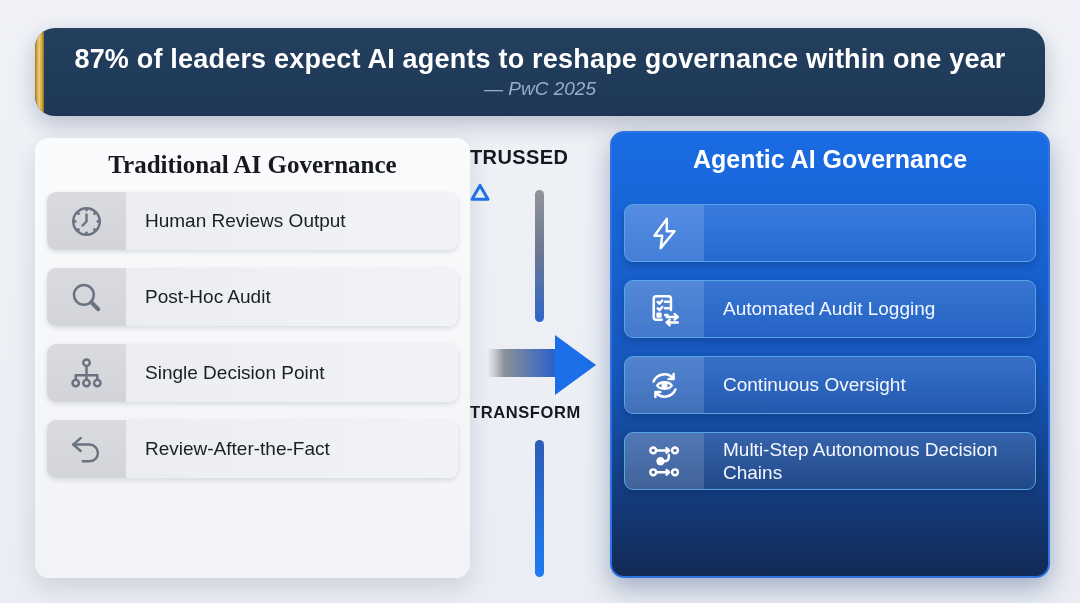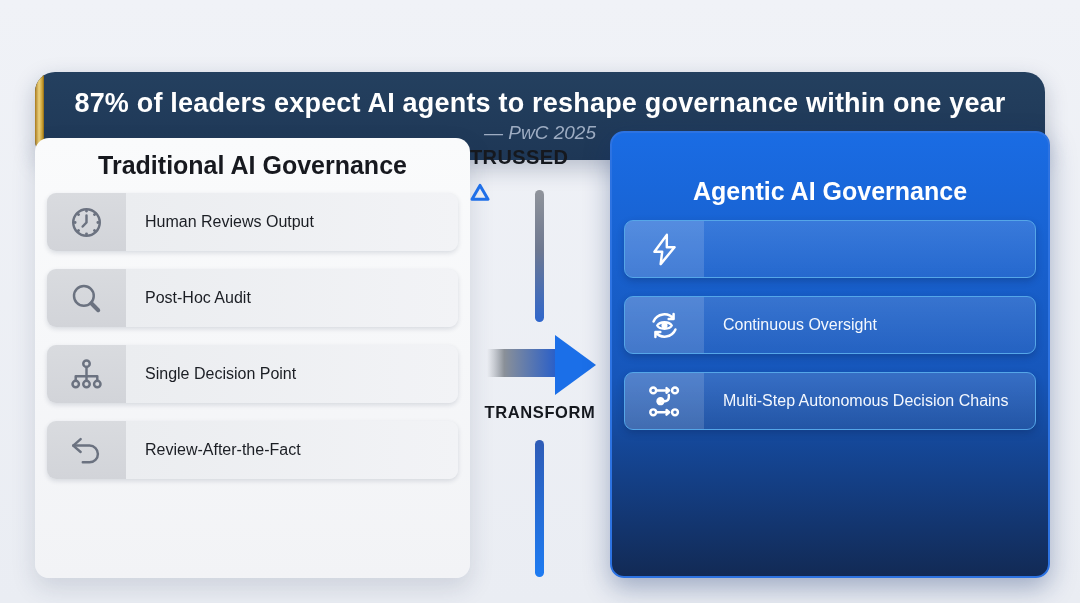--- a/index.html
+++ b/index.html
@@ -11,68 +11,67 @@
   }
   .canvas { position:absolute; inset:0; }
 
   
   .banner {
     position:absolute; left:35px; top:28px; width:1010px; height:88px;
     background:linear-gradient(180deg,#24405f 0%,#1e3756 100%);
     border-radius:20px; overflow:hidden;
     display:flex; flex-direction:column; align-items:center; justify-content:center; gap:3px;
     box-shadow:0 8px 22px rgba(20,40,80,0.25);
-    margin-top:44px;
   }
   .banner-accent {
     position:absolute; left:0; top:0; width:9px; height:100%;
     background:linear-gradient(90deg,#a8791c 0%,#ecd27f 45%,#caa033 80%,#8f6a14 100%);
   }
   .banner-title { color:#ffffff; font-size:27px; font-weight:bold; letter-spacing:0.2px; }
   .banner-source { color:#9dacc2; font-size:19px; font-style:italic;text-align:center; }
 
   
   .panel { position:absolute; border-radius:14px; }
   .panel-title { text-align:center; font-weight:bold; font-size:25px; }
   .rows { display:flex; flex-direction:column; gap:18px; padding:0 12px; }
   .row { height:58px; border-radius:9px; display:flex; align-items:stretch; overflow:hidden; }
   .icon-cell { width:79px; flex:0 0 79px; display:flex; align-items:center; justify-content:center; }
-  .row-label { flex:1; display:flex; align-items:center; padding-left:19px; font-size:16px; line-height:1.22; }
+  .row-label { flex:1; display:flex; align-items:center; padding-left:19px; font-size:19px; line-height:1.22; }
 
   
   .left-panel {
     left:35px; top:138px; width:435px; height:440px;
     background:linear-gradient(180deg,#fafbfc 0%,#f2f3f6 100%);
     box-shadow:0 10px 24px rgba(40,55,90,0.15);
   }
-  .left-panel .panel-title { color:#17191f; padding:13px 0 13px 0; }
+  .left-panel .panel-title { color:#17191f; padding:13px 0 13px 0;font-family:Liberation Serif, serif; }
   .left-panel .row { box-shadow:0 2px 5px rgba(30,40,70,0.14); background:#eef0f2; }
   .left-panel .icon-cell { background:linear-gradient(180deg,#d9dbdf 0%,#d2d4d9 100%); }
   .left-panel .row-label { color:#1b1e24; background:linear-gradient(90deg,#ebedf0 0%,#f2f3f6 100%); }
   .left-icon { stroke:#6b7280; }
 
   
   .middle { position:absolute; left:470px; top:138px; width:140px; height:465px; }
   .logo-row { position:absolute; top:8px; left:0; width:100%; display:flex; align-items:flex-start; justify-content:center; gap:14px;flex-direction:column; }
   .logo-text { color:#15181e; font-size:20px; font-weight:800; letter-spacing:0.4px; }
   .vline { position:absolute; left:65px; width:9px; border-radius:5px; }
   .vline1 { top:52px; height:132px; background:linear-gradient(180deg,#90949b 0%,#6e7890 45%,#2f66cc 100%); }
   .vline2 { top:302px; height:137px; background:linear-gradient(180deg,#2f5cb6 0%,#1d7bf2 100%); }
   .transform-arrow { position:absolute; left:0; top:192px; }
-  .transform-label { position:absolute; top:265px; left:0; width:100%; text-align:center;
+  .transform-label { position:absolute; top:265px; left:0; width:100%; 
     color:#15181e; font-size:16.5px; font-weight:600; letter-spacing:0.6px; }
 
   
   .right-panel {
     left:610px; top:131px; width:440px; height:447px;
     background:linear-gradient(180deg,#1a6ce4 0%,#1656ba 55%,#122a55 100%);
     border:2px solid #2d73e2;
     box-shadow:0 10px 26px rgba(20,50,110,0.35);
   }
-  .right-panel .panel-title { color:#ffffff; padding:12px 0 14px 0;margin-top:32px; }
+  .right-panel .panel-title { color:#ffffff; padding:12px 0 30px 0; }
   .right-panel .row {
     border:1.5px solid #55a6e8;
     background:linear-gradient(180deg,rgba(255,255,255,0.14) 0%,rgba(255,255,255,0.06) 100%);
     box-shadow:0 3px 7px rgba(10,25,60,0.25);
   }
   .right-panel .icon-cell { background:rgba(255,255,255,0.14); }
   .right-panel .row-label { color:#f4f8fe; }
   .right-icon { stroke:#ffffff; }
 
   svg.icon { width:37px; height:37px; fill:none; stroke-width:1.6; stroke-linecap:round; stroke-linejoin:round; }
@@ -169,20 +168,36 @@
 
       <div class="row">
         <div class="icon-cell">
           <svg class="icon right-icon" viewBox="0 0 24 24">
             <path d="M13.5 2.5 L5.5 13.5 L10.5 13.5 L9.5 21.5 L18.5 10.5 L13.5 10.5 Z"></path>
           </svg>
         </div>
       </div>
 
 
+      <div class="row">
+        <div class="icon-cell">
+          <svg class="icon right-icon" viewBox="0 0 24 24" stroke-width="1.5">
+            <path d="M16.2 12.3 V5 a1.6 1.6 0 0 0 -1.6 -1.6 H6.6 A1.6 1.6 0 0 0 5 5 V17 a1.6 1.6 0 0 0 1.6 1.6 h3.6"></path>
+            <path d="M7.6 7.1 l1.1 1.1 1.8 -2"></path>
+              <path d="M12.4 7 h2.4"></path>
+            <path d="M7.6 11.3 l1.1 1.1 1.8 -2"></path>
+              <path d="M12.4 11.2 h2.4"></path>
+            <rect x="7.5" y="14.7" width="1.9" height="1.9"></rect>
+              <path d="M12.4 15.6 h1.6"></path>
+            <path d="M13.4 16.8 h7.2 l-2 -1.8 M20.6 16.8 l-2 1.8"></path>
+            <path d="M20.6 20.4 h-7.2 l2 -1.8 M13.4 20.4 l2 1.8"></path>
+          </svg>
+        </div>
+        <div class="row-label">Automated Audit Logging</div>
+      </div>
 
       <div class="row">
         <div class="icon-cell">
           <svg class="icon right-icon" viewBox="0 0 24 24" stroke-width="1.5">
             <path d="M7.3 12 c1.6 -2.8 7.8 -2.8 9.4 0 c-1.6 2.8 -7.8 2.8 -9.4 0 z"></path>
             <circle cx="12" cy="12" r="1.2" fill="#ffffff"></circle>
             <path d="M4.9 9.4 a7.6 7.6 0 0 1 13 -1.7 M17.9 4.6 v3.2 h-3.2"></path>
             <path d="M19.1 14.6 a7.6 7.6 0 0 1 -13 1.7 M6.1 19.4 v-3.2 h3.2"></path>
           </svg>
         </div>

